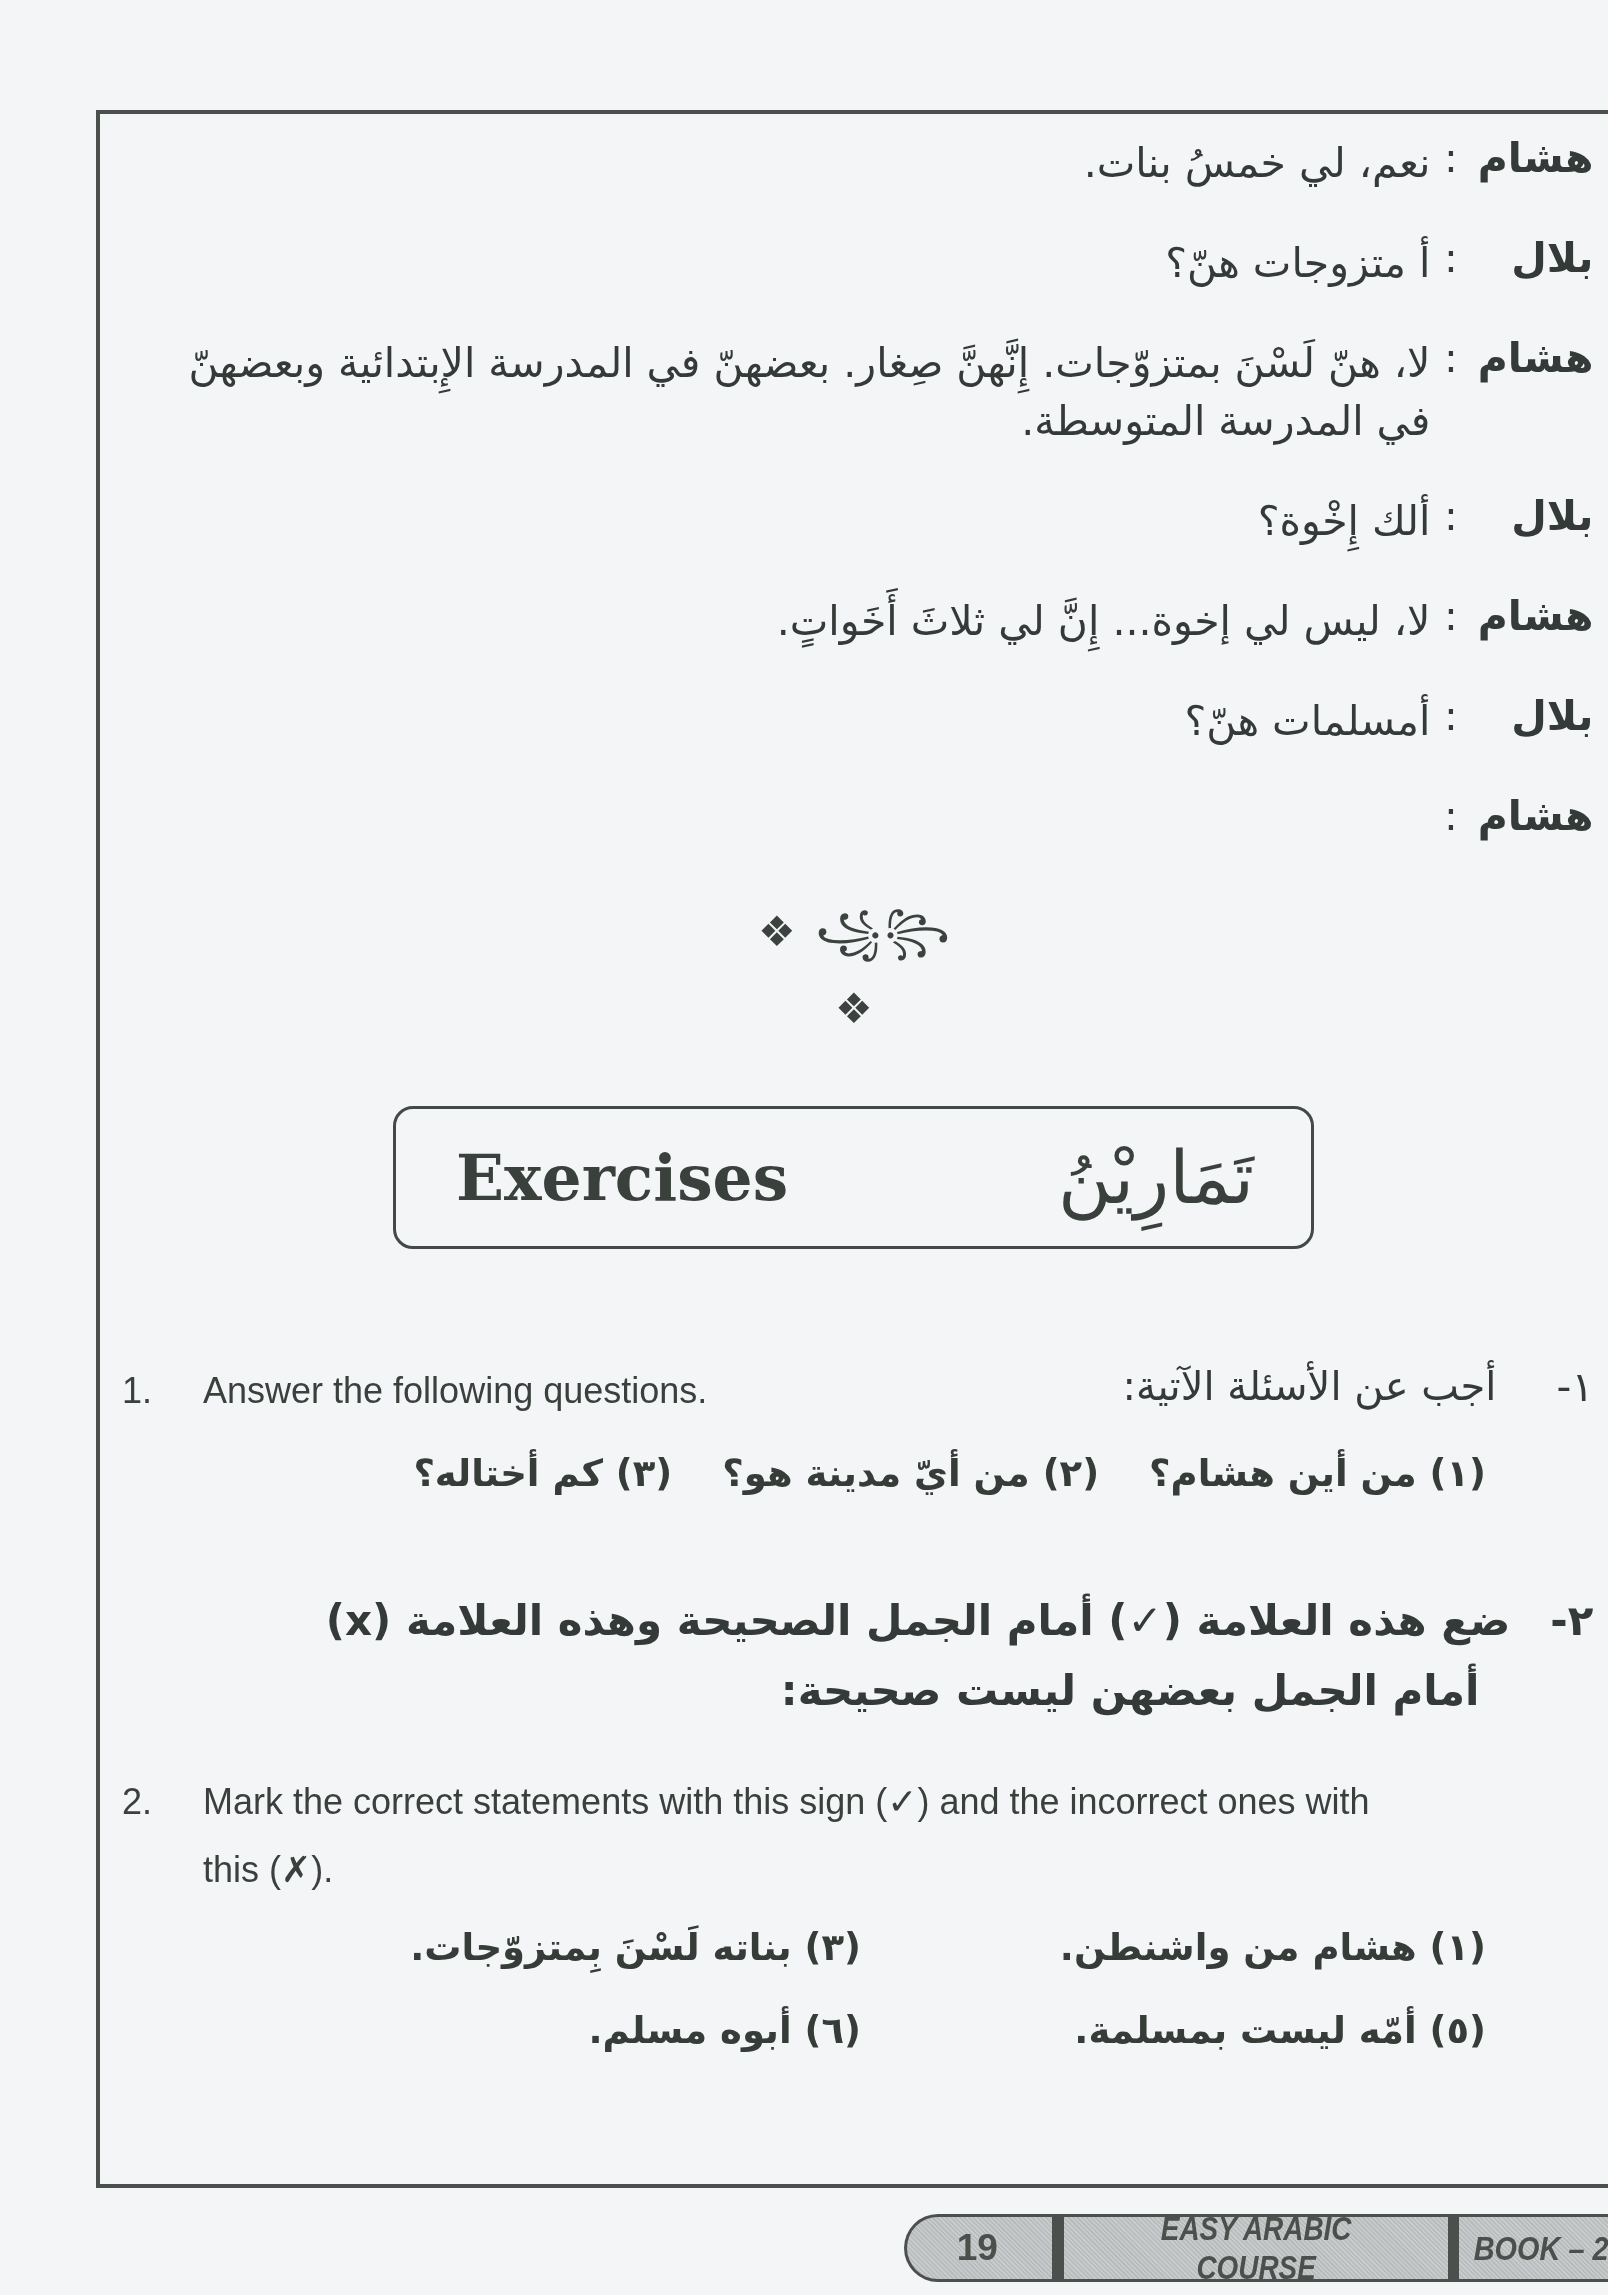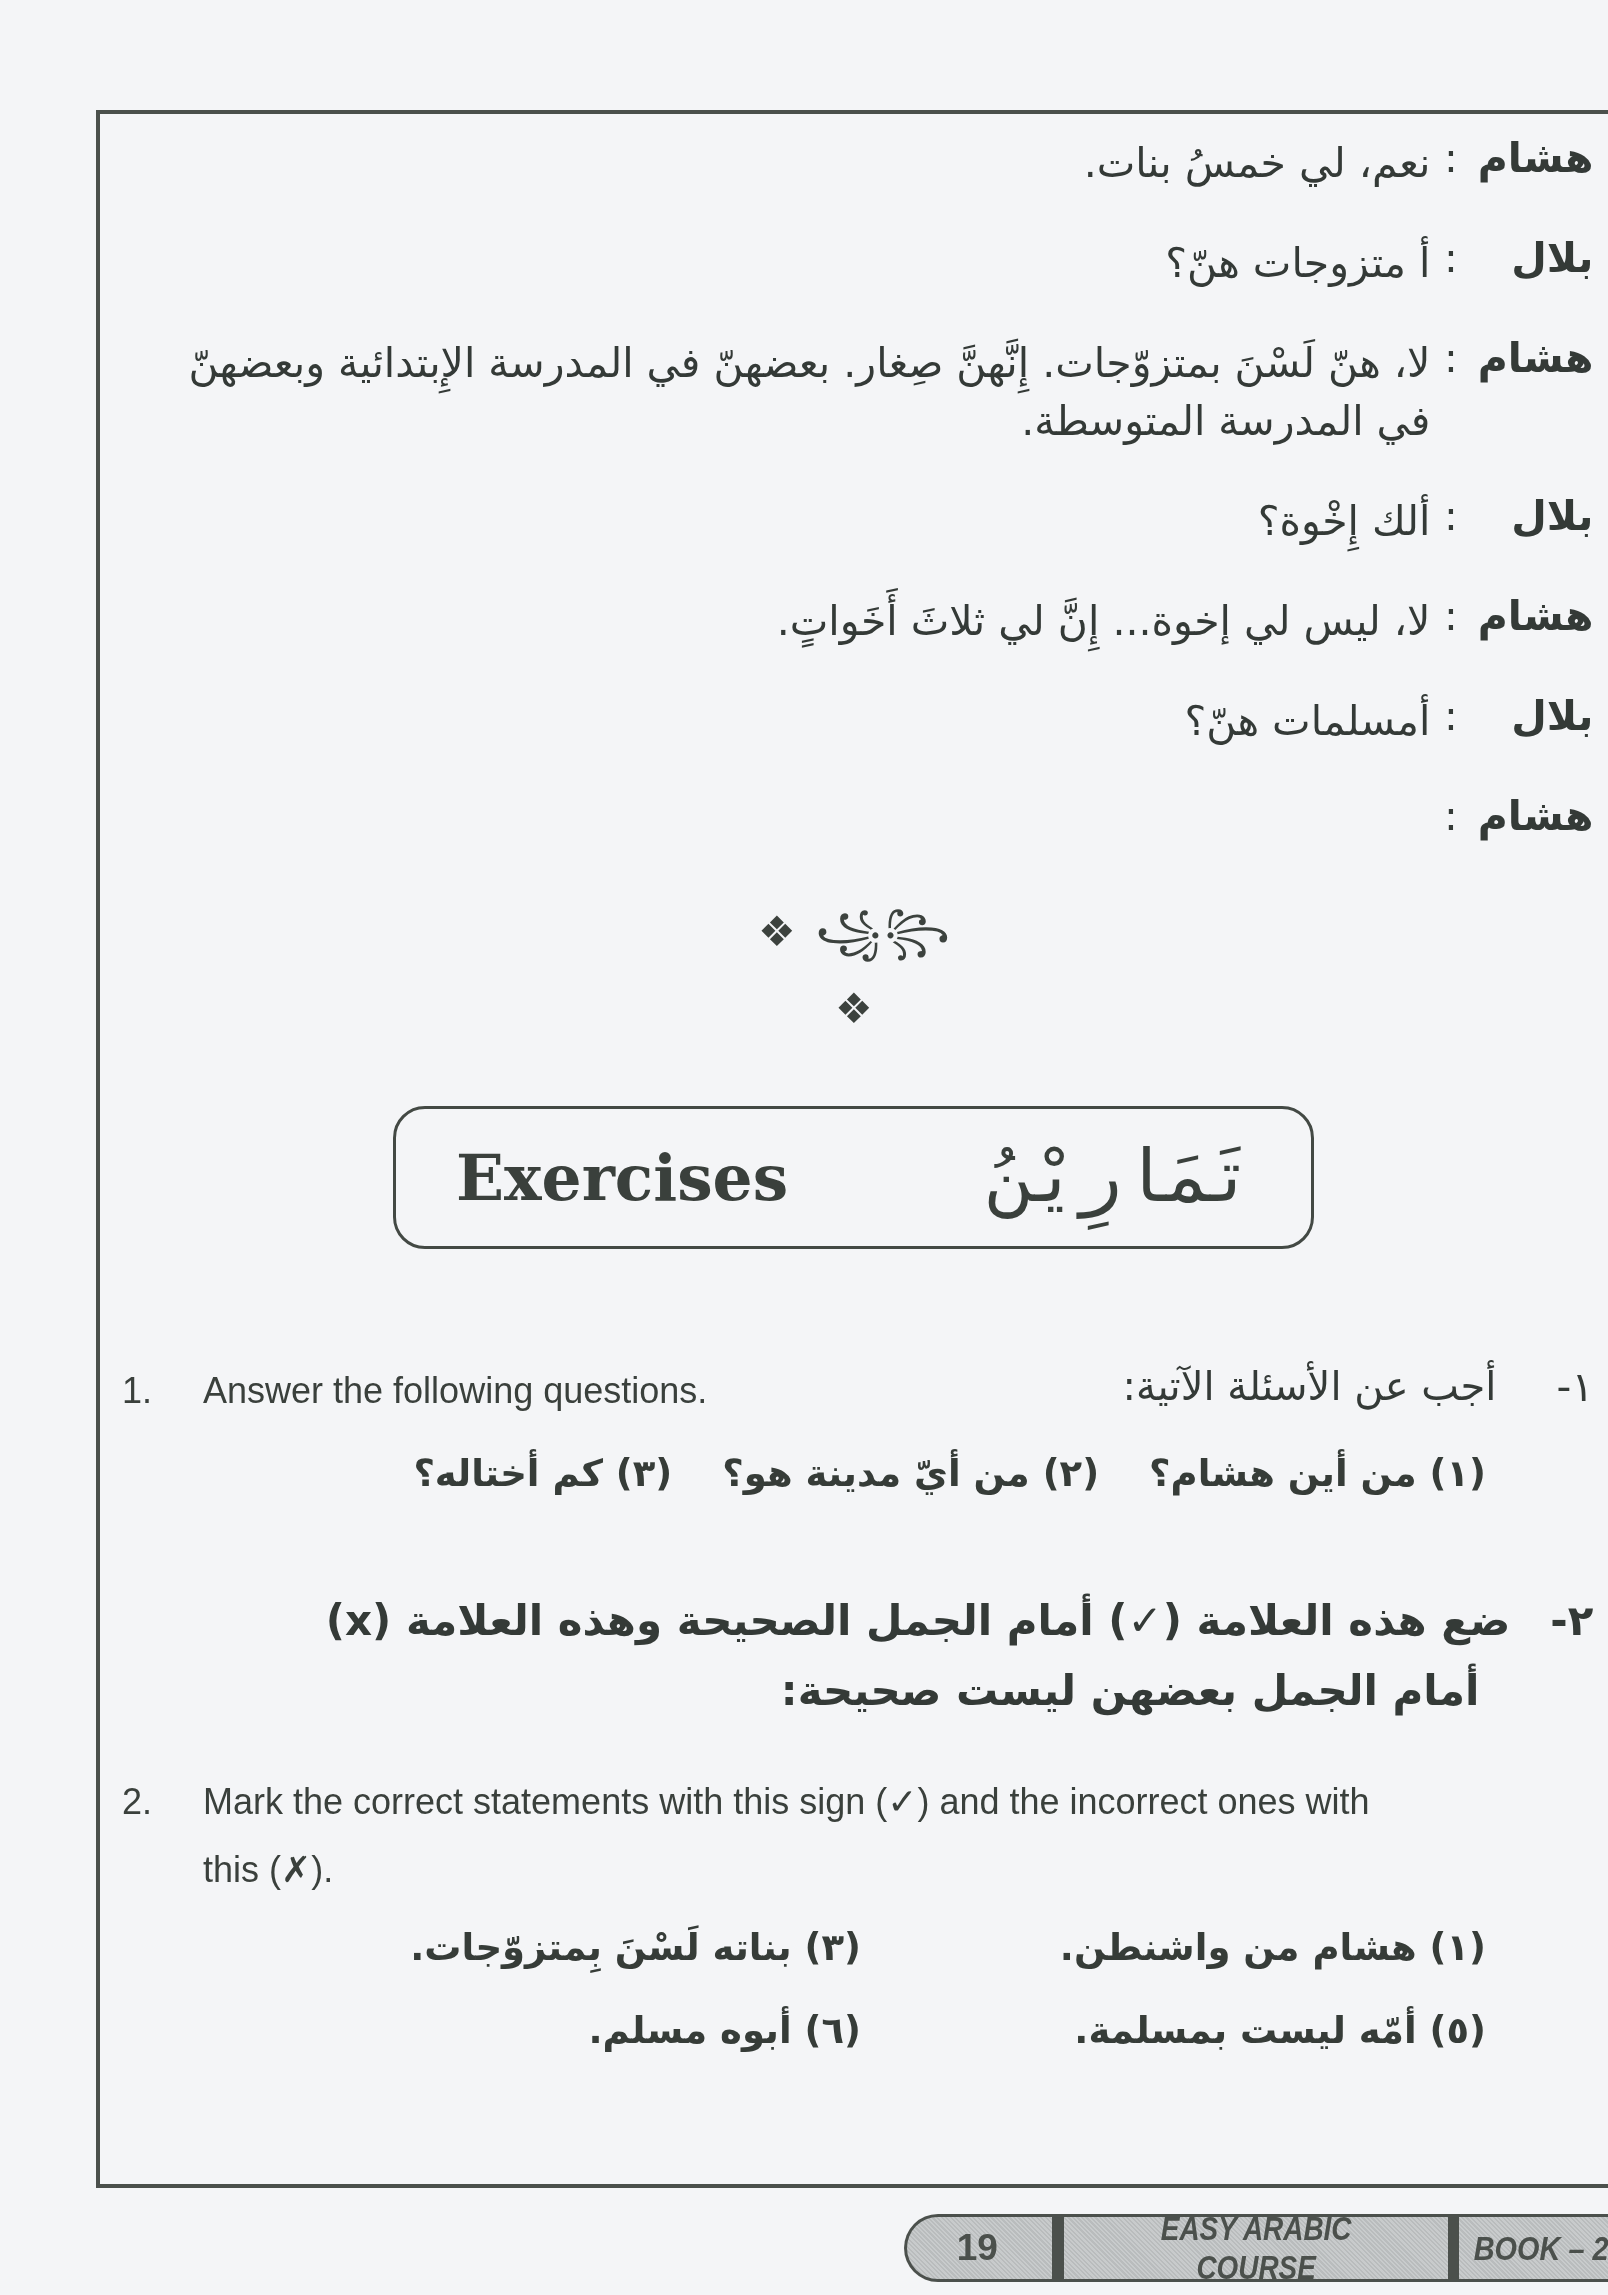--- a/index.html
+++ b/index.html
@@ -62,34 +62,34 @@
       text-align: center;
       font-size: 42px;
       color: #3c423e;
       letter-spacing: 3.2px;
     }
     .ex-header {
       position: absolute;
       left: 393px; top: 1106px;
       width: 921px; height: 143px;
       border: 3.2px solid #434944;
-      border-radius: 32px;
+      border-radius: 20px;
       display: flex;
       align-items: center;
       justify-content: space-between;
       padding: 0 57px 0 60px;
     }
     .ex-en {
       font-family: "DejaVu Serif", serif;
       font-weight: bold;
       font-size: 63px;
       color: #3a403c;
     }
     .ex-ar {
-      font-family: Liberation Mono, monospace;
+      font-family: Liberation Serif, serif;
       font-size: 73px;
       color: #3a403c;
       direction: rtl;
     }
     .q1 {
       position: absolute;
       left: 122px; right: 14.6px; top: 1363px;
       height: 65px;
     }
     .num-ar {

